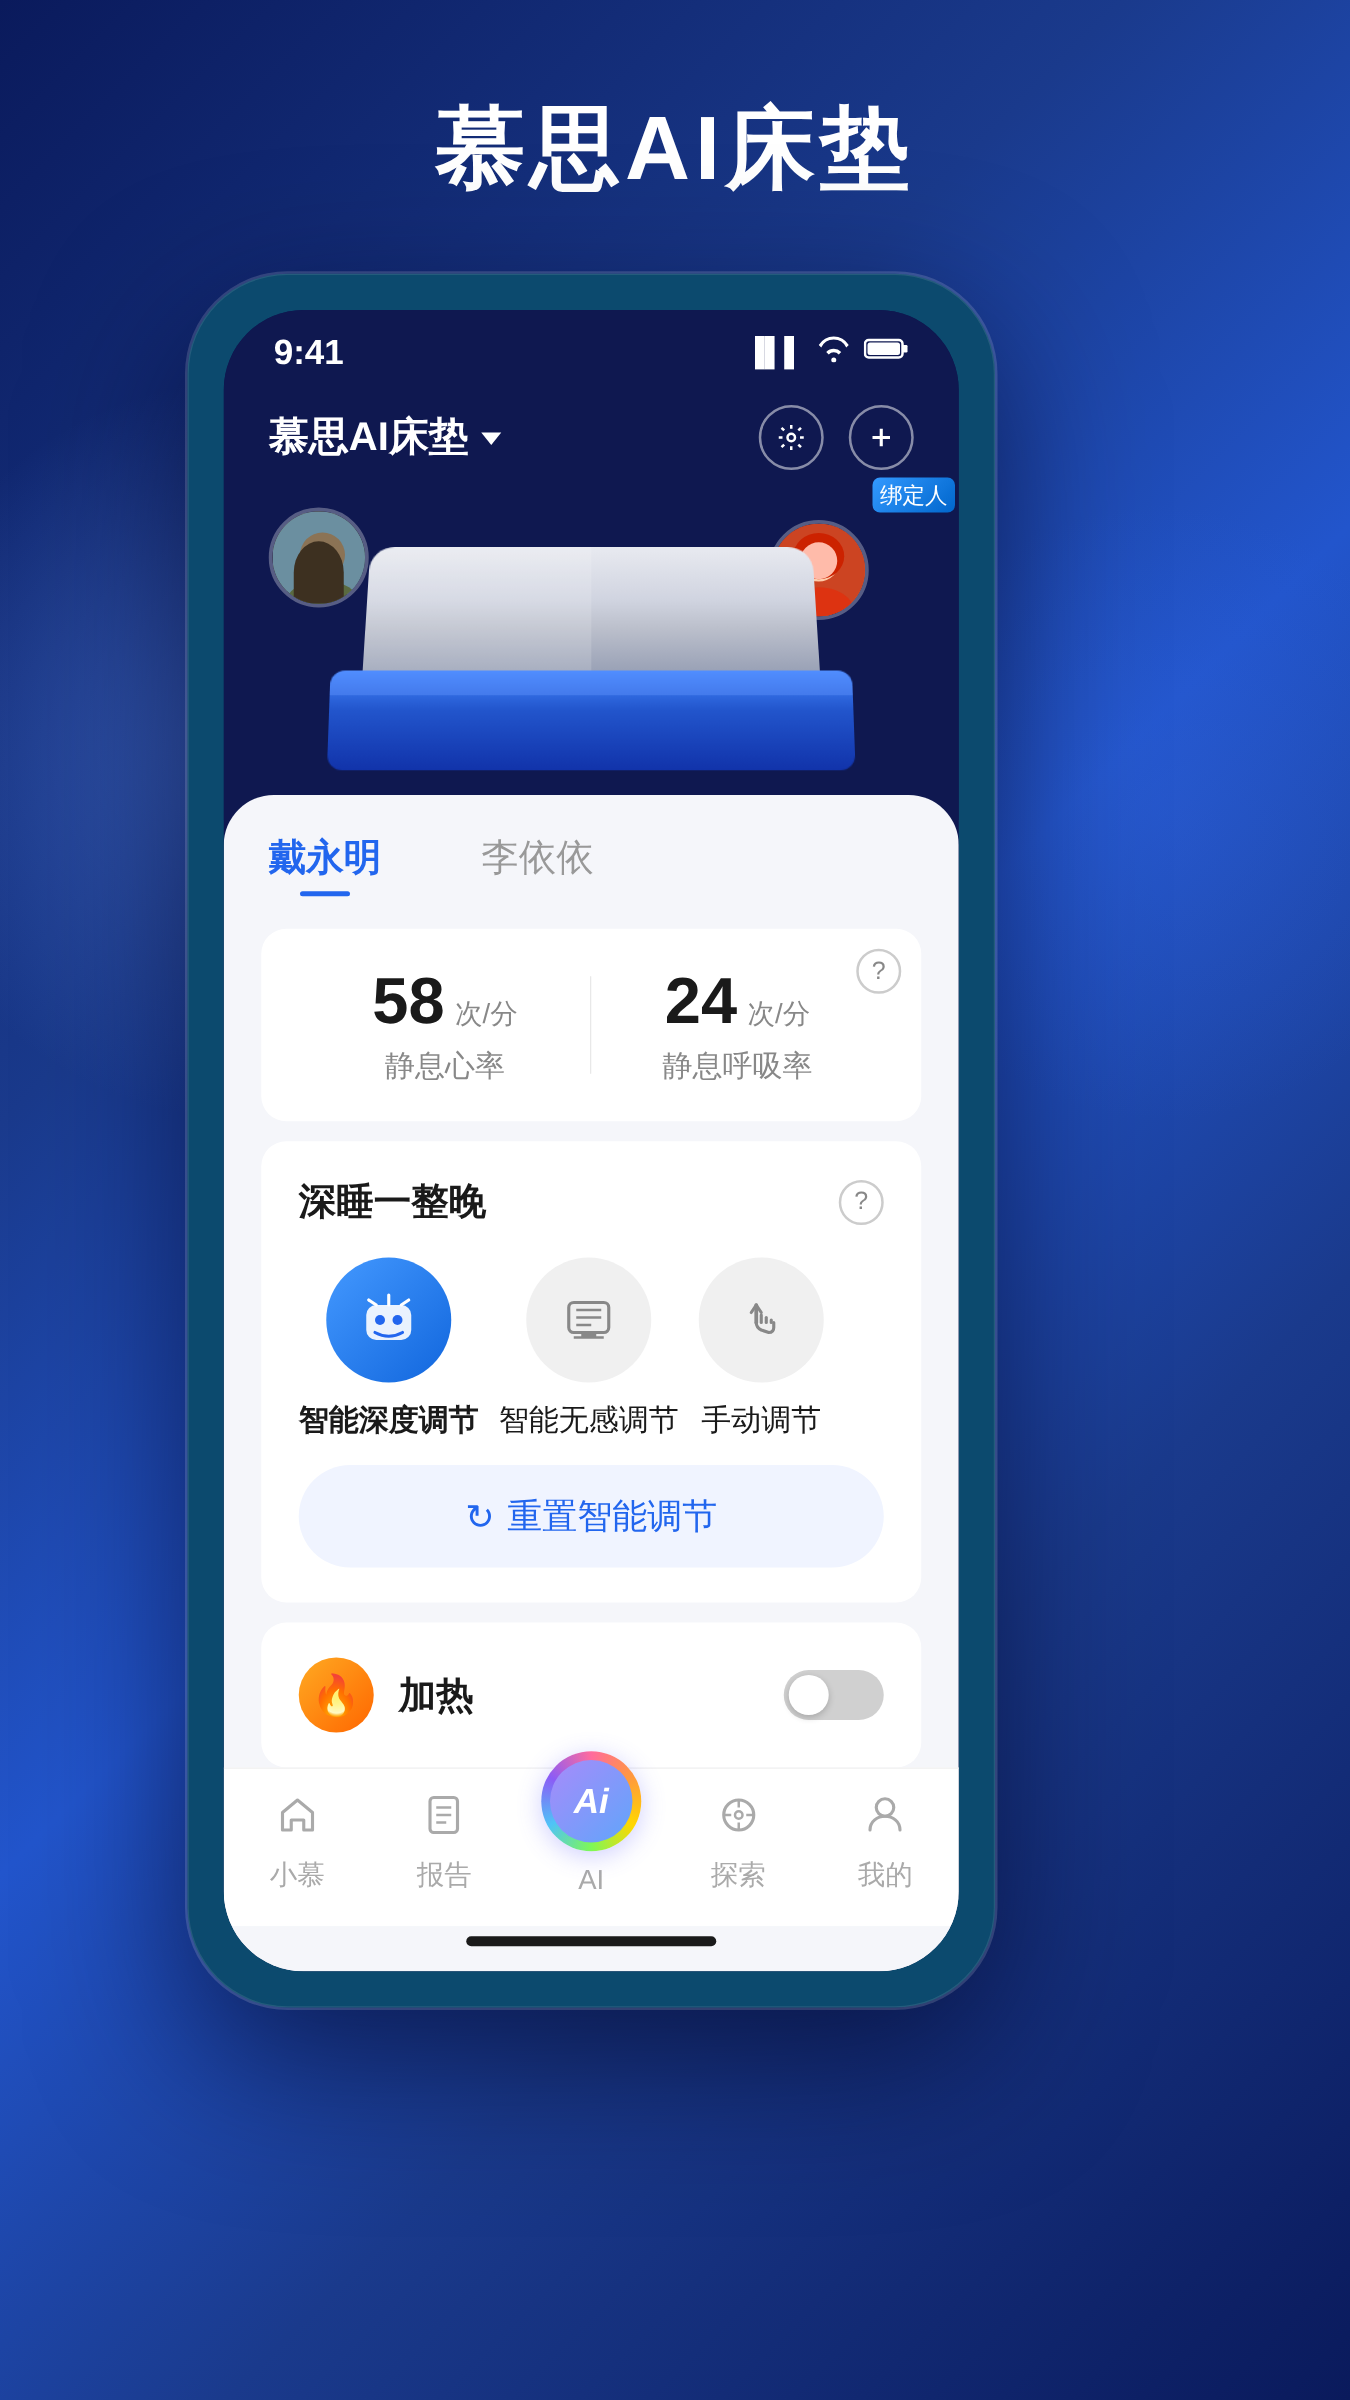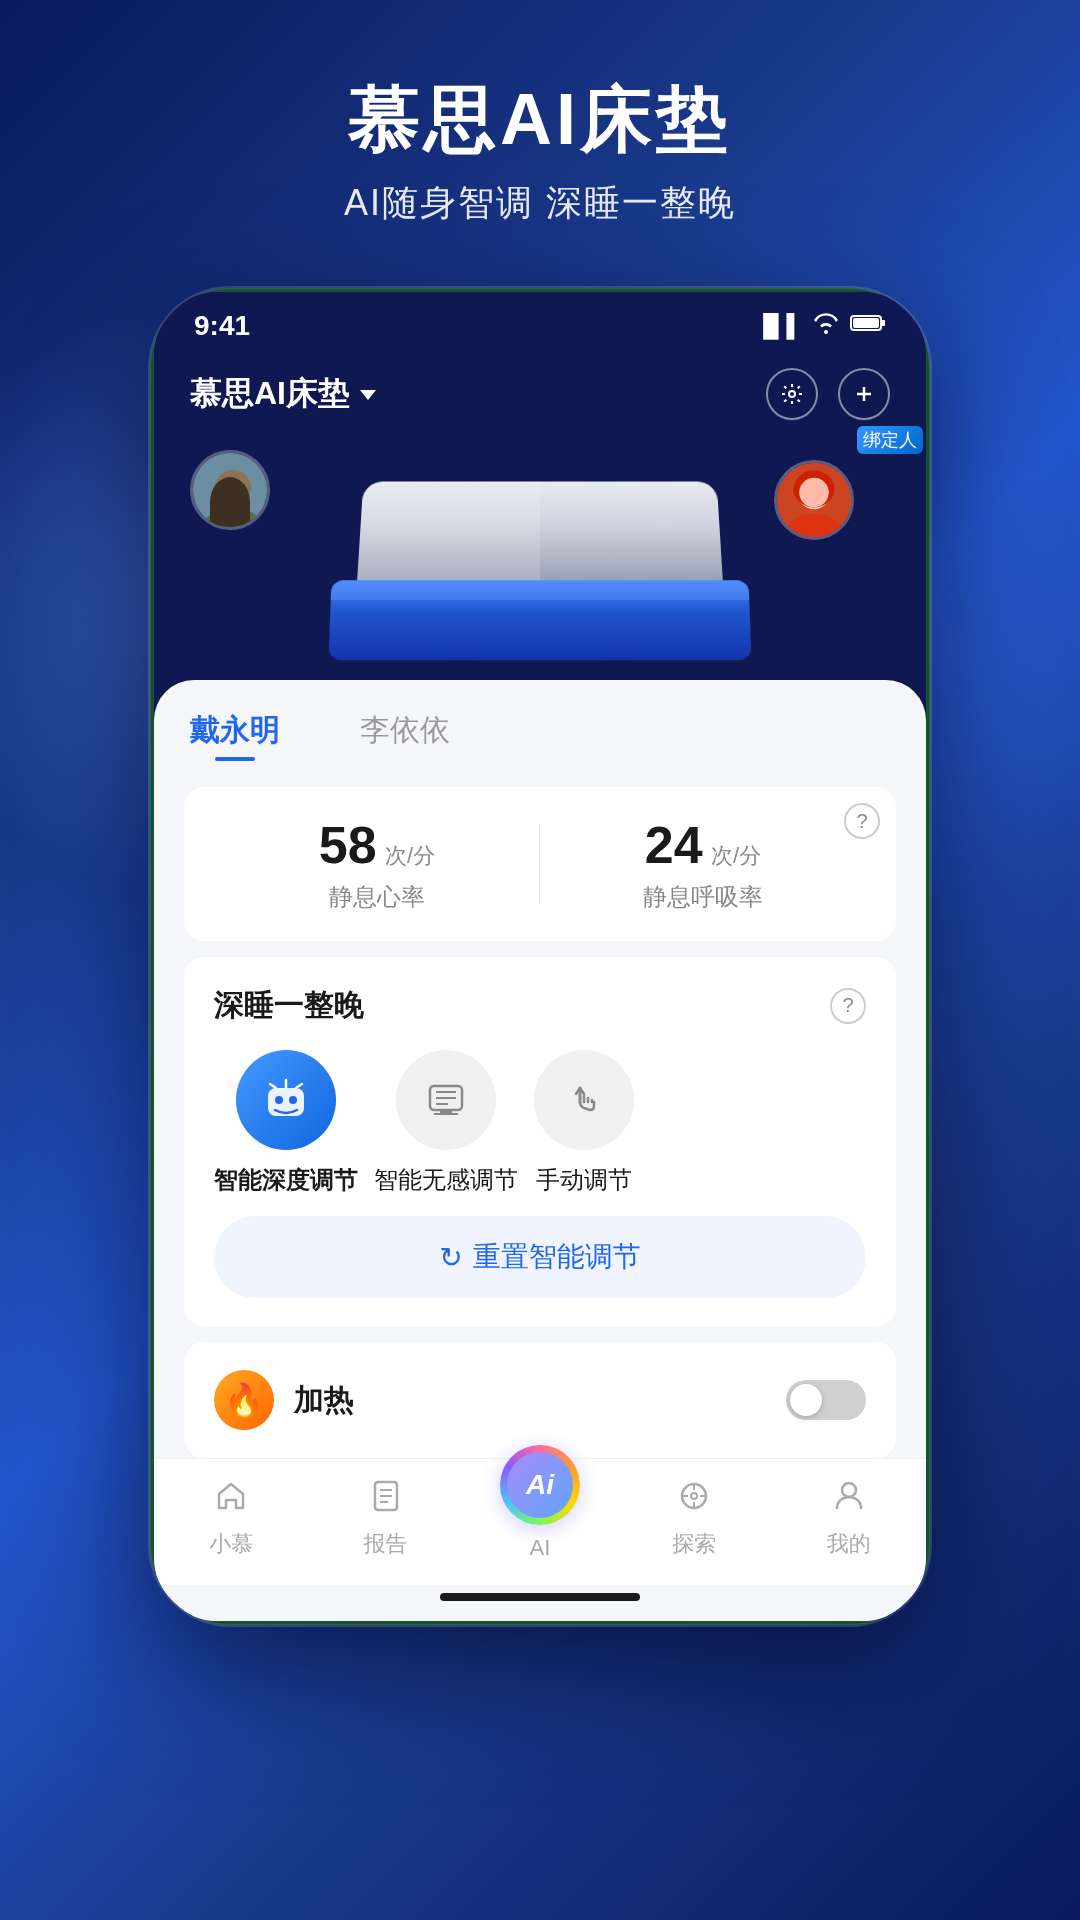--- a/index.html
+++ b/index.html
@@ -59,24 +59,24 @@
     }
 
     
     .phone-container {
       margin-top: 60px;
       position: relative;
       z-index: 10;
       width: 780px;
     }
     .phone-frame {
-      width: 780px;
-      background: #14532d;
+      width: 646px;
+      background: #0c4a6e;
       border-radius: 80px;
-      padding: 4px;
+      padding: 29px;
       box-shadow:
         0 0 0 2px rgba(255,255,255,0.15),
         0 40px 120px rgba(0,0,30,0.6),
         inset 0 0 0 1px rgba(255,255,255,0.1);
       position: relative;
       overflow: hidden;
     }
     .phone-inner {
       background: #0f1850;
       border-radius: 64px;
@@ -571,21 +571,20 @@
       height: 8px;
       background: #1a1a1a;
       border-radius: 4px;
     }
   </style>
 </head>
 <body>
 
 <div class="header-text">
   <div class="main-title">慕思AI床垫</div>
-  <div class="sub-title">AI随身智调 深睡一整晚</div>
 </div>
 
 <div class="phone-container">
   <div class="phone-frame">
     <div class="phone-inner">
 
       <div class="status-bar">
         <span class="status-time">9:41</span>
         <div class="status-icons">
           <span class="signal-icon">▐▌▌</span>

